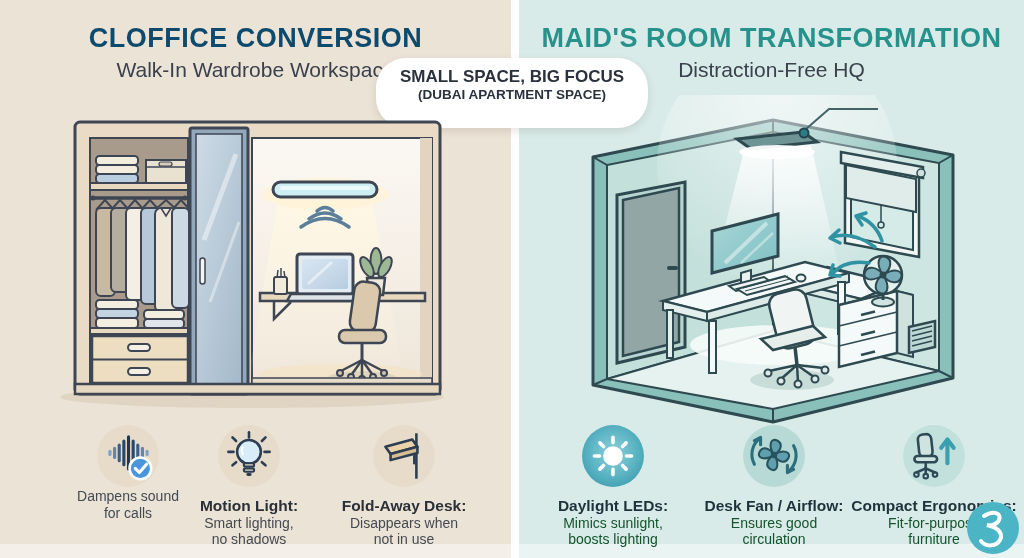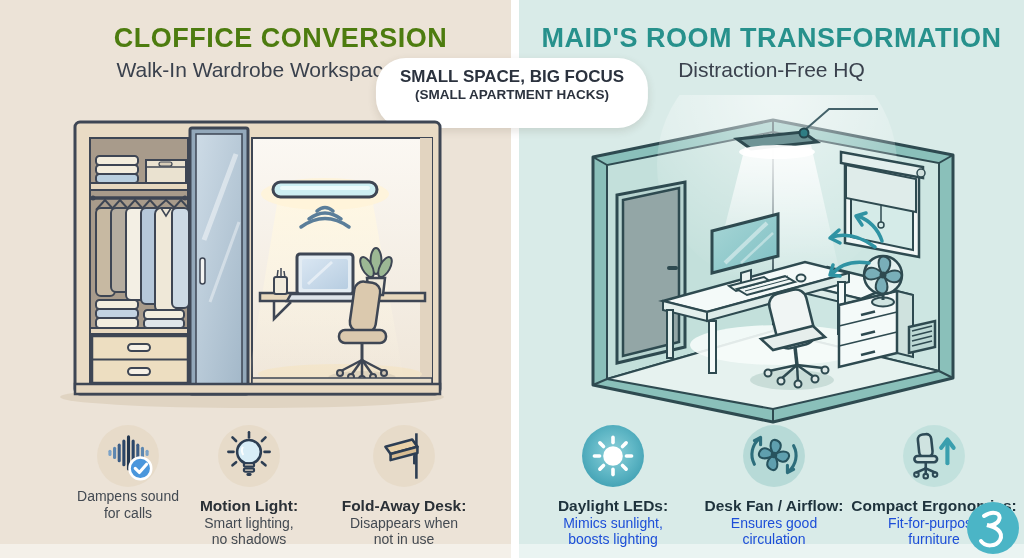--- a/index.html
+++ b/index.html
@@ -3,60 +3,60 @@
 <meta charset="utf-8">
 <style>
   html,body{margin:0;padding:0;background:#cfcfcf;font-family:"Liberation Sans",sans-serif;}
   .canvas{position:relative;width:1024px;height:558px;overflow:hidden;background:#ece3d7;}
   .abs{position:absolute;}
   .panel-left{left:0;top:0;width:511px;height:558px;background:#ece3d7;}
   .panel-right{left:519px;top:0;width:505px;height:558px;background:#d9ebe8;}
   .divider{left:511px;top:0;width:8px;height:558px;background:#ffffff;}
   .footer-strip{height:14px;bottom:0;background:rgba(255,255,255,.45);}
   .title{font-weight:700;font-size:27px;letter-spacing:.5px;text-align:center;line-height:1;}
-  .title-left{left:0;top:25px;width:561px;color:#4d7c0f;}
+  .title-left{left:0;top:25px;width:511px;color:#0c4a6e;}
   .title-right{left:519px;top:25px;width:505px;color:#27918c;}
   .subtitle{font-size:21px;text-align:center;color:#3a414d;line-height:1;}
   .subtitle-left{left:0;top:59px;width:511px;}
   .subtitle-right{left:519px;top:59px;width:505px;}
   .badge{left:512px;top:58px;transform:translateX(-50%);background:#ffffff;border-radius:30px;
          padding:9px 24px 24px;text-align:center;box-shadow:0 3px 8px rgba(70,60,35,.14);}
   .badge-line1{font-weight:700;font-size:17px;color:#2b323e;line-height:1.2;}
   .badge-line2{font-weight:700;font-size:13.5px;color:#2b323e;line-height:1.2;}
   .annotation{left:865px;top:97px;width:150px;text-align:center;color:#2e3b45;
               font-weight:600;font-size:16px;line-height:1.15;}
   .feature{top:424px;width:180px;text-align:center;}
   .feature .icon-wrap{width:64px;height:64px;margin:0 auto;}
   .feature .f-title{margin-top:9px;font-weight:700;font-size:15.5px;line-height:1.15;}
   .feature .f-line{font-size:14px;line-height:1.18;}
   .feature-l .f-title{color:#2a3036;}
   .feature-l .f-line{color:#434a52;}
   .feature-r .f-title{color:#1e323c;}
-  .feature-r .f-line{color:#1d4ed8;text-align:center;}
+  .feature-r .f-line{color:#14532d;text-align:center;}
   .logo{left:966px;top:501px;width:54px;height:54px;}
 </style>
 </head>
 <body>
 
 <div class="canvas">
 
   <div class="abs panel-left"></div>
   <div class="abs panel-right"></div>
   <div class="abs divider"></div>
   <div class="abs footer-strip" style="left:0;width:511px;"></div>
   <div class="abs footer-strip" style="left:519px;width:505px;"></div>
 
   <div class="abs title title-left">CLOFFICE CONVERSION</div>
   <div class="abs subtitle subtitle-left">Walk-In Wardrobe Workspace</div>
   <div class="abs title title-right">MAID'S ROOM TRANSFORMATION</div>
   <div class="abs subtitle subtitle-right">Distraction-Free HQ</div>
 
   <div class="abs badge">
     <div class="badge-line1">SMALL SPACE, BIG FOCUS</div>
-    <div class="badge-line2">(SMALL APARTMENT HACKS)</div>
+    <div class="badge-line2">(DUBAI APARTMENT SPACE)</div>
   </div>
 
   <svg class="abs" style="left:40px;top:112px;" width="425" height="300" viewBox="0 0 425 300">
     <defs>
       <linearGradient id="mirrorGrad" x1="0" y1="0" x2="1" y2="1">
         <stop offset="0" stop-color="#cddbe6"></stop>
           <stop offset="1" stop-color="#a3b8c9"></stop>
       </linearGradient>
       <linearGradient id="nookGrad" x1="0" y1="0" x2="0" y2="1">
         <stop offset="0" stop-color="#fbf8f3"></stop>

